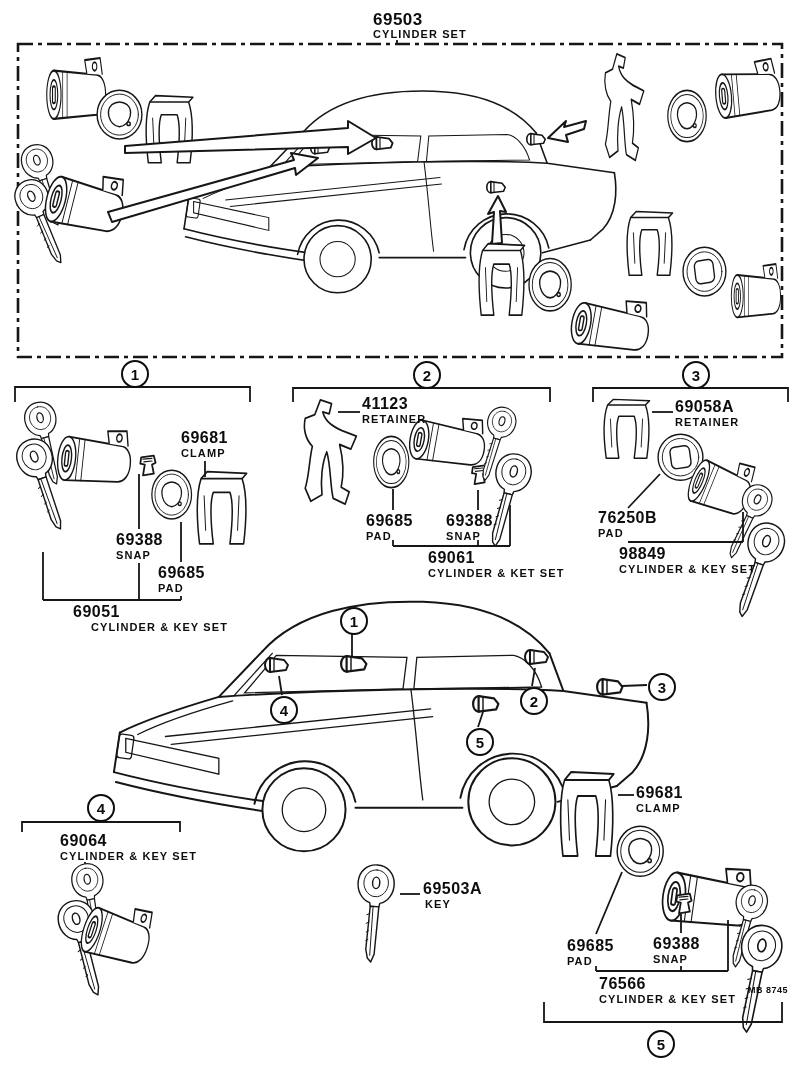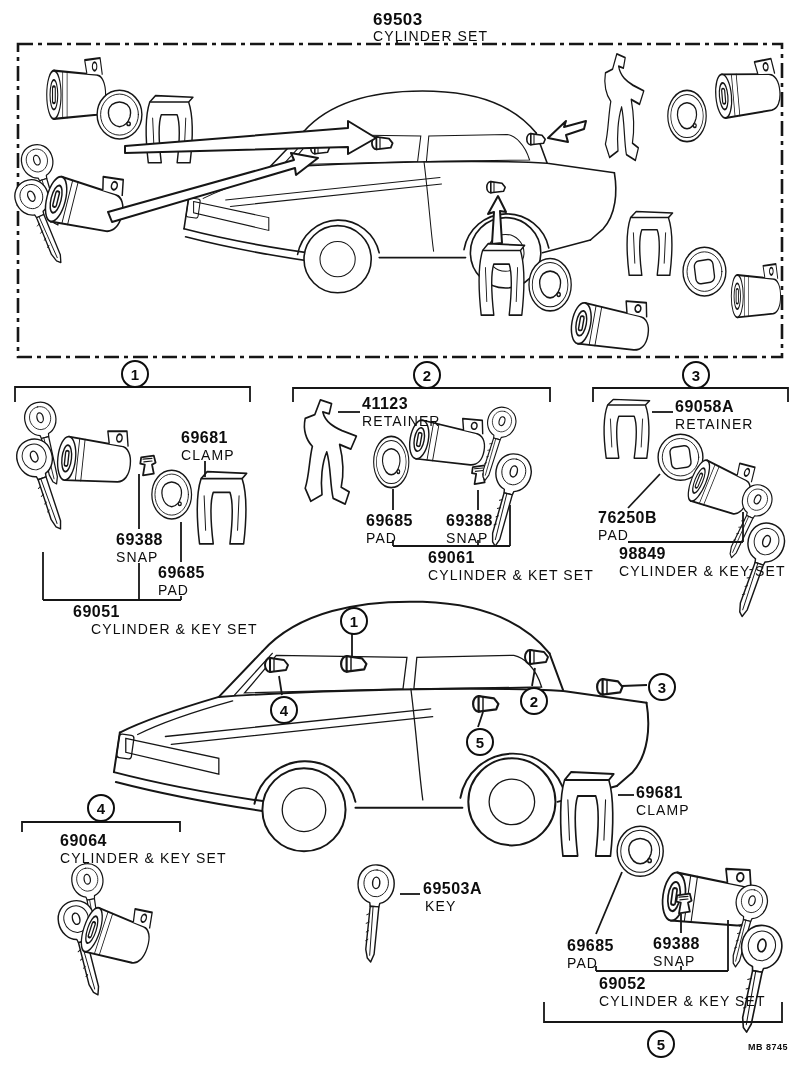--- a/index.html
+++ b/index.html
@@ -5,21 +5,21 @@
   html,body{margin:0;padding:0;background:#e8e8e8;}
   .canvas{position:relative;width:800px;height:1086px;background:#ffffff;overflow:hidden;
           font-family:"Liberation Sans",sans-serif;color:#0d0d0d;}
   .art{position:absolute;left:0;top:0;}
   svg .ln{stroke:#161616;stroke-width:2;fill:none;stroke-linecap:round;stroke-linejoin:round;}
   svg .thin{stroke:#161616;stroke-width:1.3;fill:none;stroke-linecap:round;}
   svg .fw{stroke:#161616;stroke-width:2;fill:#ffffff;stroke-linejoin:round;}
   svg .ld{stroke:#161616;stroke-width:1.8;fill:none;}
   .pn{position:absolute;font-weight:bold;font-size:16px;letter-spacing:.5px;white-space:nowrap;}
   .pn.big{font-size:17px;}
-  .pname{position:absolute;font-weight:normal;font-size:14px;letter-spacing:1.1px;white-space:nowrap;}
+  .pname{position:absolute;font-weight:bold;font-size:11px;letter-spacing:1.1px;white-space:nowrap;}
   .badge{position:absolute;width:24px;height:24px;border:2px solid #0d0d0d;border-radius:50%;
          background:#fff;display:flex;align-items:center;justify-content:center;
          font-weight:bold;font-size:15px;z-index:5;}
   .doccode{position:absolute;font-weight:bold;font-size:9px;letter-spacing:.5px;}
 </style>
 </head>
 <body>
 
 <div class="canvas">
 
@@ -264,19 +264,19 @@
 
   <div class="pn" style="left:423px;top:880px">69503A</div>
   <div class="pname" style="left:425px;top:898px">KEY</div>
 
   <div class="pn" style="left:636px;top:784px">69681</div>
   <div class="pname" style="left:636px;top:802px">CLAMP</div>
   <div class="pn" style="left:567px;top:937px">69685</div>
   <div class="pname" style="left:567px;top:955px">PAD</div>
   <div class="pn" style="left:653px;top:935px">69388</div>
   <div class="pname" style="left:653px;top:953px">SNAP</div>
-  <div class="pn" style="left:599px;top:975px">69052</div>
+  <div class="pn" style="left:599px;top:975px">76566</div>
   <div class="pname" style="left:599px;top:993px">CYLINDER &amp; KEY SET</div>
   <div class="badge" style="left:647px;top:1030px">5</div>
 
-  <div class="doccode" style="left:748px;top:1042px">MB 8745</div>
+  <div class="doccode" style="left:748px;top:985px">MB 8745</div>
 
 </div>
 
 </body></html>

